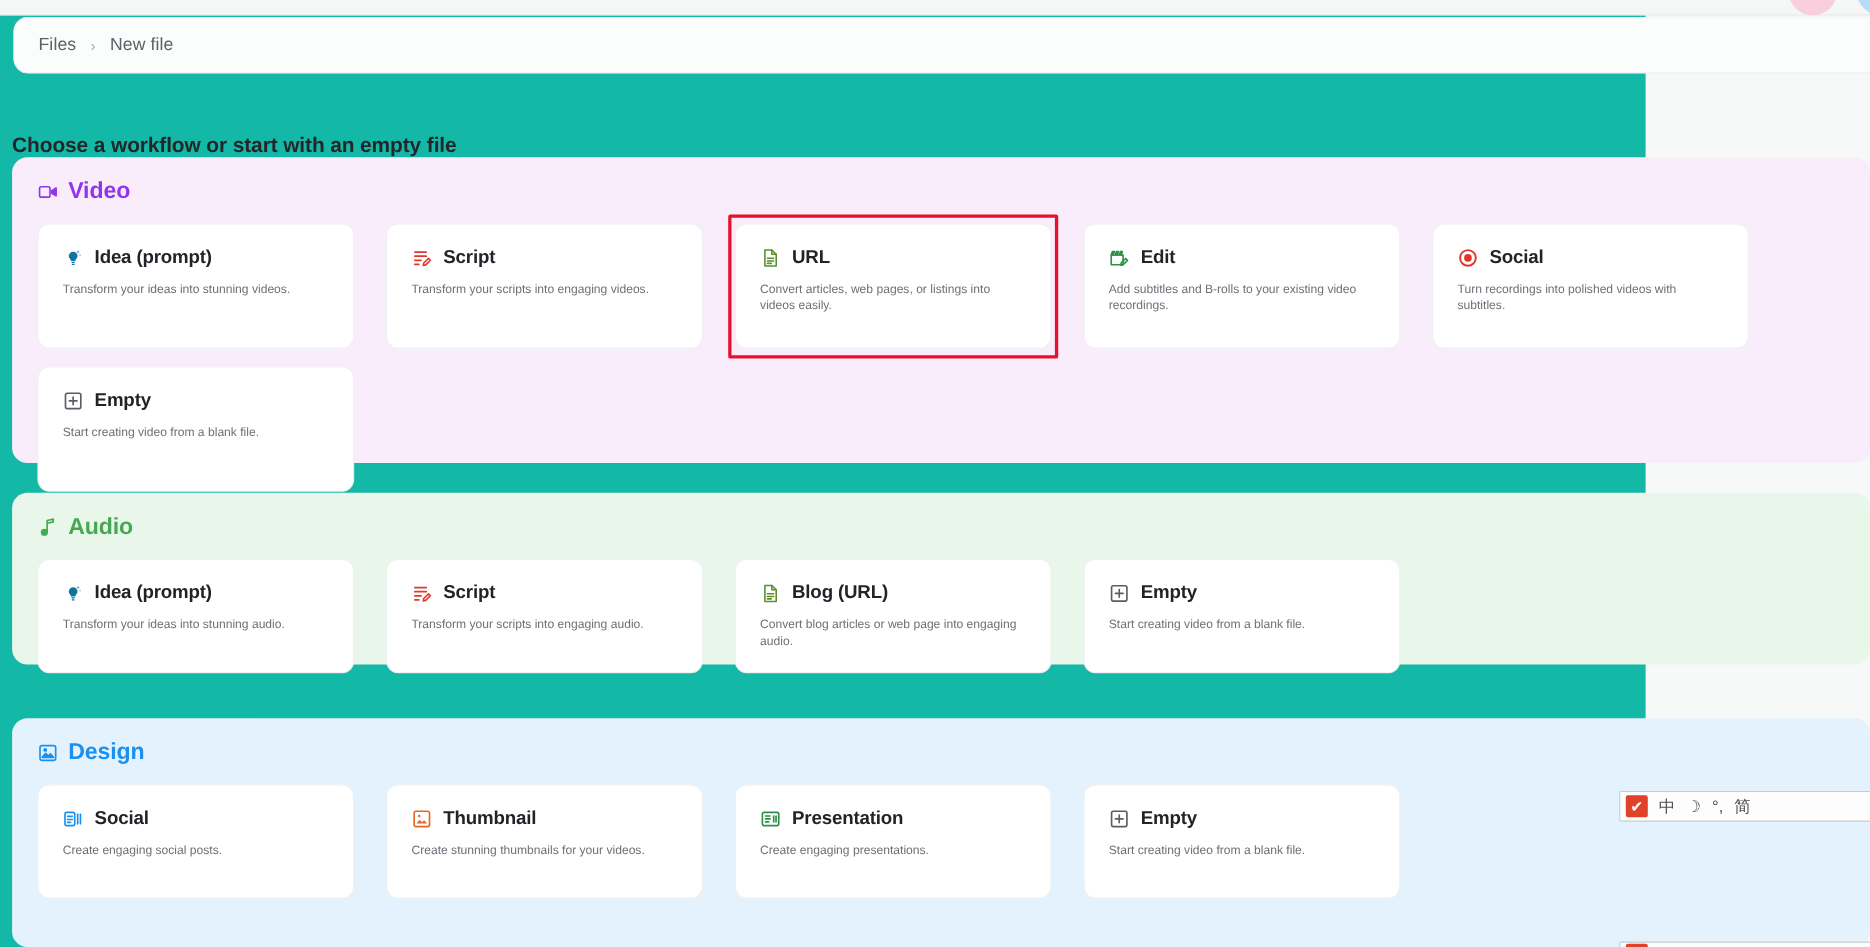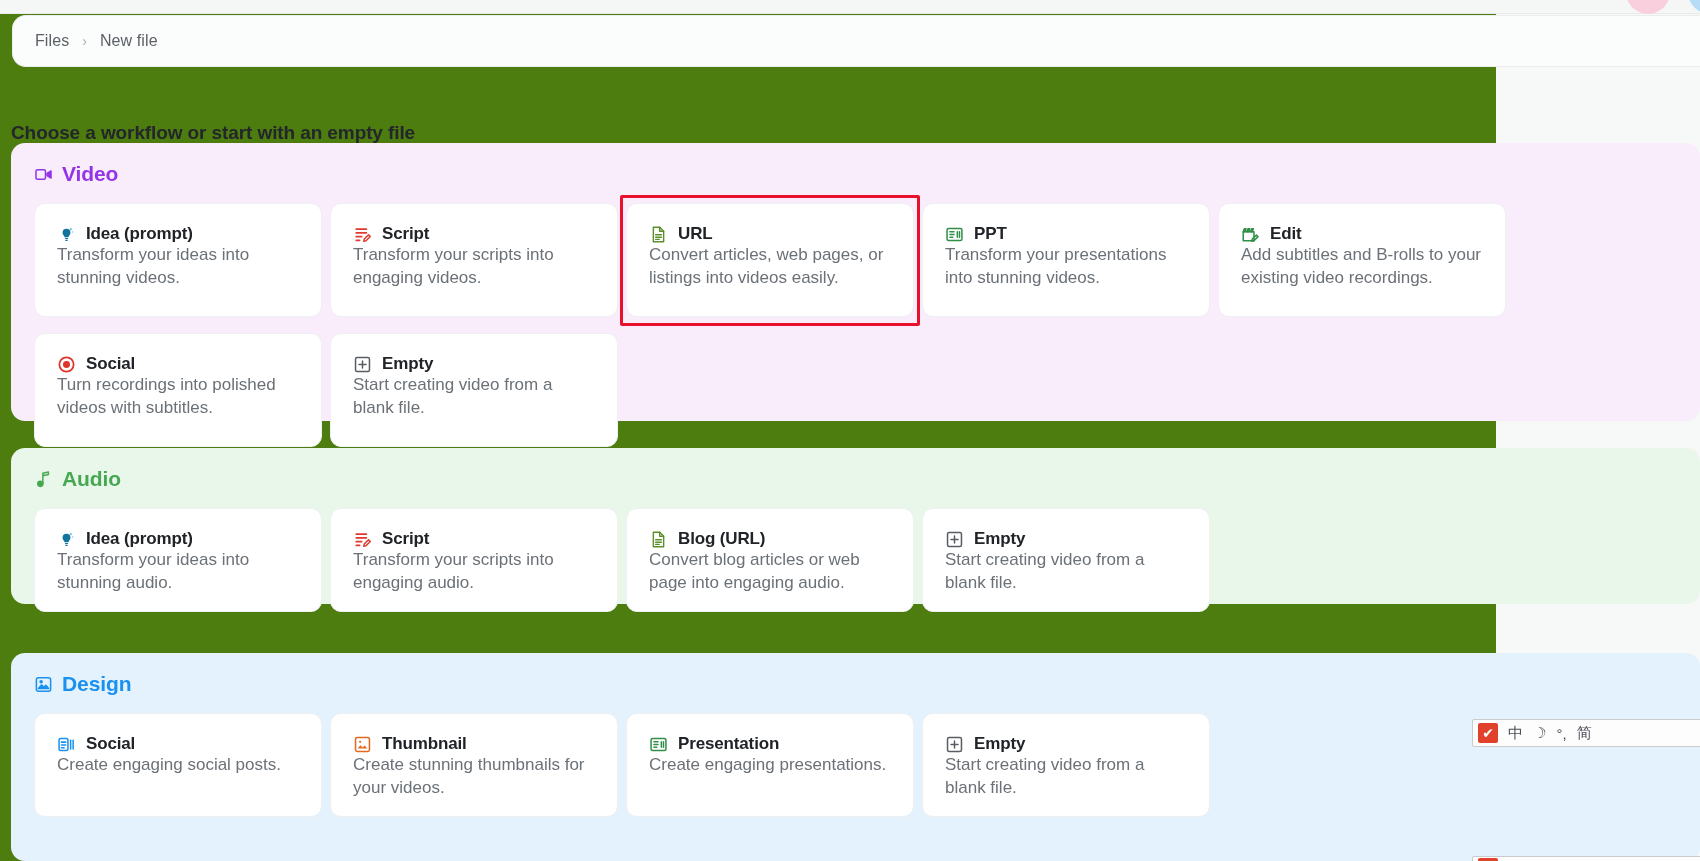--- a/index.html
+++ b/index.html
@@ -2,21 +2,21 @@
 <html><head>
 <meta charset="utf-8">
 <style>
   * { box-sizing: border-box; margin: 0; padding: 0; }
   html, body {
     width: 1700px; height: 861px;
     font-family: "Liberation Sans", sans-serif;
     background: #f7f8f8;
     overflow: hidden;
   }
-  .page { position: relative; width: 1496px; height: 861px; background: #4d7c0f; }
+  .page { position: relative; width: 1496px; height: 861px; background: #14b8a6; }
 
   
   .topstrip {
     position: absolute; top: 0; left: 0; width: 1700px; height: 14px;
     background: #f5f6f6; border-bottom: 1px solid #e9eaea;
   }
   .avatar {
     position: absolute; width: 44px; height: 44px; border-radius: 50%;
     top: -30px;
   }
@@ -62,38 +62,39 @@
   .sec-video  { background: #f9ecfb; }
   .sec-audio  { background: #e9f6ea; }
   .sec-design { background: #e3f2fd; }
   .sec-video  .section-title { color: #9333ea; }
   .sec-audio  .section-title { color: #46a852; }
   .sec-design .section-title { color: #1a91f0; }
 
   .cards {
     display: flex; flex-wrap: wrap;
     padding: 17px 0 0 23px;
-    gap: 16px 8px;
+    gap: 16px 29px;
   }
 
   
   .card {
     background: #ffffff;
     border: 1px solid #eef0f1;
     border-radius: 11px;
     padding: 20px 22px 0 22px;
     position: relative;
     cursor: pointer;
   }
   .card-head { display: flex; align-items: center; gap: 10px; }
   .card-title {
     font-size: 17px; font-weight: bold; color: #202327; letter-spacing: -.15px;
   }
   .card-desc {
-    font-size: 17px; color: #6b7177; line-height: 1.33;
+    margin-top: 12px;
+    font-size: 11px; color: #6b7177; line-height: 1.33;
   }
   .w-video  { width: 288px; height: 114px; }
   .w-audio  { width: 288px; height: 104px; }
   .w-design { width: 288px; height: 104px; }
 
   .card.highlight::after {
     content: "";
     position: absolute;
     left: -7px; top: -9px; right: -7px; bottom: -10px;
     border: 3px solid #e8112d;
@@ -200,36 +201,20 @@
                 </svg>
               </span>
               <span class="card-title">URL</span>
             </div>
             <div class="card-desc">Convert articles, web pages, or listings into videos easily.</div>
           </div>
           <div class="card w-video">
             <div class="card-head">
               <span class="icon">
                 <svg viewBox="0 0 24 24" fill="none" stroke="#2f8f46" stroke-width="1.9" stroke-linejoin="round" stroke-linecap="round">
-                  <rect x="2.6" y="4.4" width="18.8" height="15.2" rx="2"></rect>
-                  <path d="M6.2 8.6h5.2"></path>
-                  <path d="M6.2 12h5.2"></path>
-                  <path d="M6.2 15.4h3.6"></path>
-                  <path d="M15.6 8.6v6.8"></path>
-                  <path d="M18.3 8.6v6.8"></path>
-                </svg>
-              </span>
-              <span class="card-title">PPT</span>
-            </div>
-            <div class="card-desc">Transform your presentations into stunning videos.</div>
-          </div>
-          <div class="card w-video">
-            <div class="card-head">
-              <span class="icon">
-                <svg viewBox="0 0 24 24" fill="none" stroke="#2f8f46" stroke-width="1.9" stroke-linejoin="round" stroke-linecap="round">
                   <path d="M2.8 8.6h13.6v11.2H2.8z"></path>
                   <path d="M2.8 8.6l1.4-4h2.2l-1.4 4z" fill="#2f8f46"></path>
                   <path d="M7.4 8.6l1.4-4H11l-1.4 4z" fill="#2f8f46"></path>
                   <path d="M12 8.6l1.4-4h2.2l-1.4 4z" fill="#2f8f46"></path>
                   <path d="M19.4 12.6l2.1 2.1-5.1 5.1-2.7.6.6-2.7z"></path>
                 </svg>
               </span>
               <span class="card-title">Edit</span>
             </div>
             <div class="card-desc">Add subtitles and B-rolls to your existing video recordings.</div>

